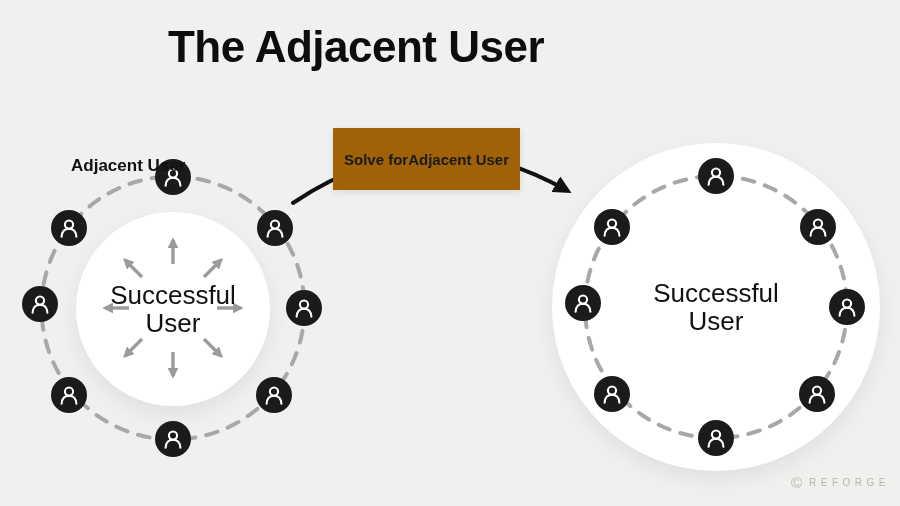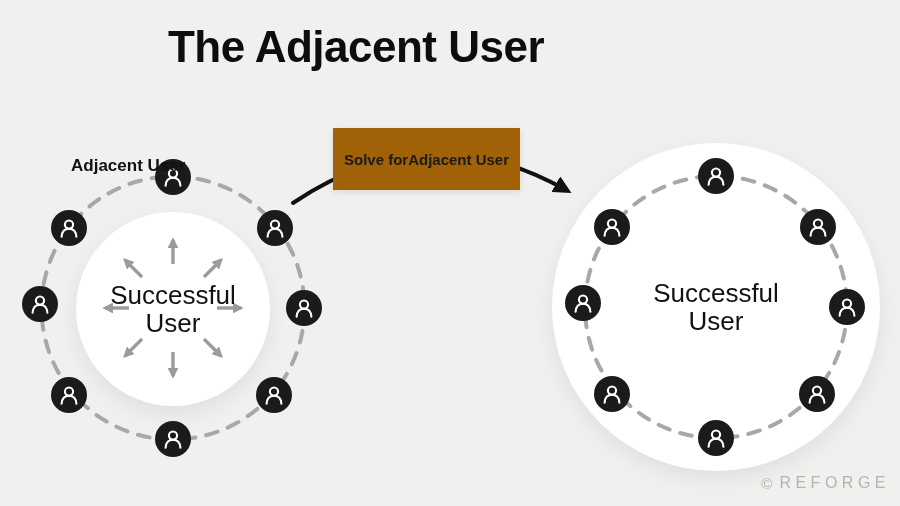--- a/index.html
+++ b/index.html
@@ -105,21 +105,21 @@
     display: flex;
     align-items: center;
     gap: 7px;
     color: #b4b4b1;
   }
   .footer .cc {
     font-size: 15px;
     font-weight: normal;
   }
   .footer .brand {
-    font-size: 16px;
+    font-size: 10px;
     font-weight: 500;
     letter-spacing: 4.5px;
   }
 </style>
 </head>
 <body>
 
 <div class="canvas">
 
   <h1 class="title">The Adjacent User</h1>

